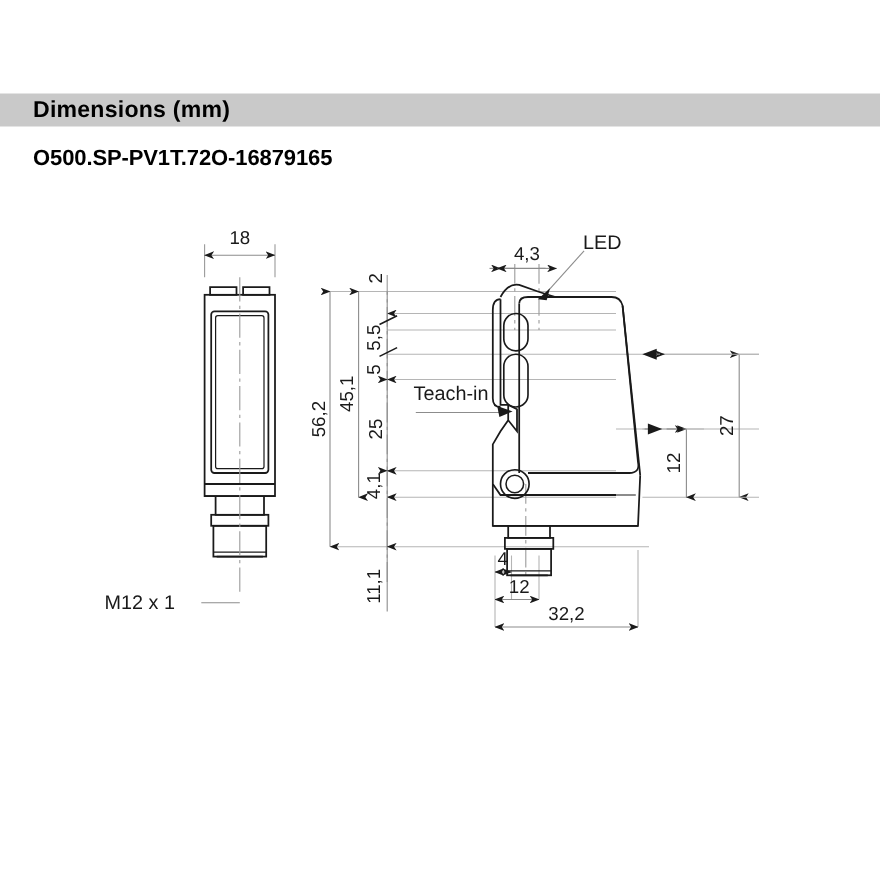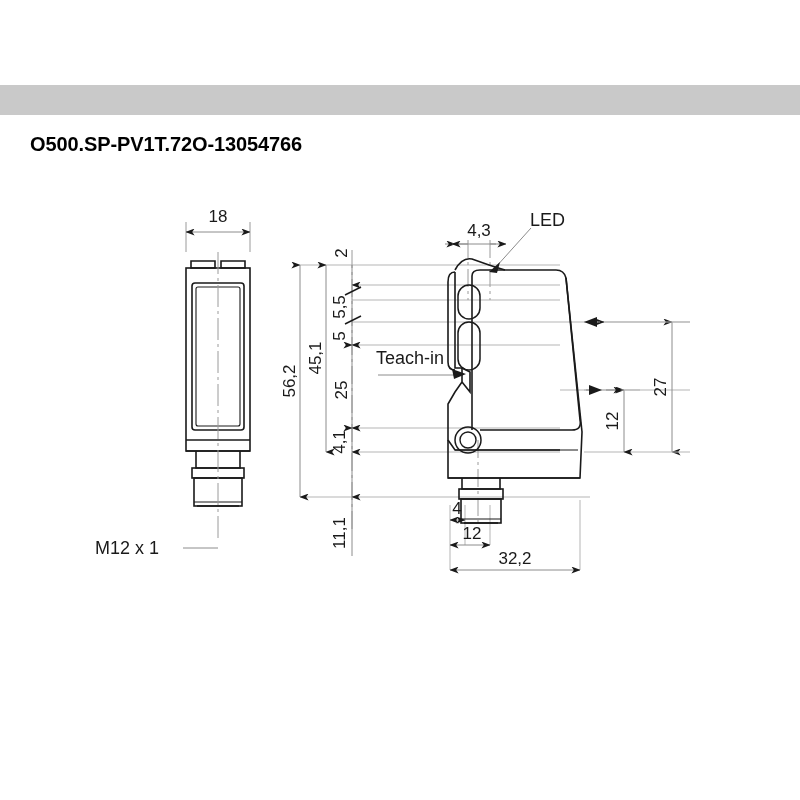--- a/index.html
+++ b/index.html
@@ -68,21 +68,22 @@
     font-size: 18px;
     fill: #1a1a1a;
   }
 </style>
 </head>
 <body>
 
 <div id="page">
 
   <div id="header-band"></div>
-  <div id="part-number">O500.SP-PV1T.72O-13054766</div>
+  <div id="header-title">Dimensions  (mm)</div>
+  <div id="part-number">O500.SP-PV1T.72O-16879165</div>
 
   <svg id="drawing" viewBox="0 0 800 800">
     <defs>
       <marker id="ar-end" markerWidth="9" markerHeight="7" refX="8.6" refY="3.5" orient="auto" markerUnits="userSpaceOnUse">
         <path d="M0,0 L9,3.5 L0,7 L2.4,3.5 z" fill="#1a1a1a"></path>
       </marker>
       <marker id="ar-start" markerWidth="9" markerHeight="7" refX="0.4" refY="3.5" orient="auto" markerUnits="userSpaceOnUse">
         <path d="M9,0 L0,3.5 L9,7 L6.6,3.5 z" fill="#1a1a1a"></path>
       </marker>
       <marker id="ar-end-v" markerWidth="7" markerHeight="9" refX="3.5" refY="8.6" orient="auto" markerUnits="userSpaceOnUse">

